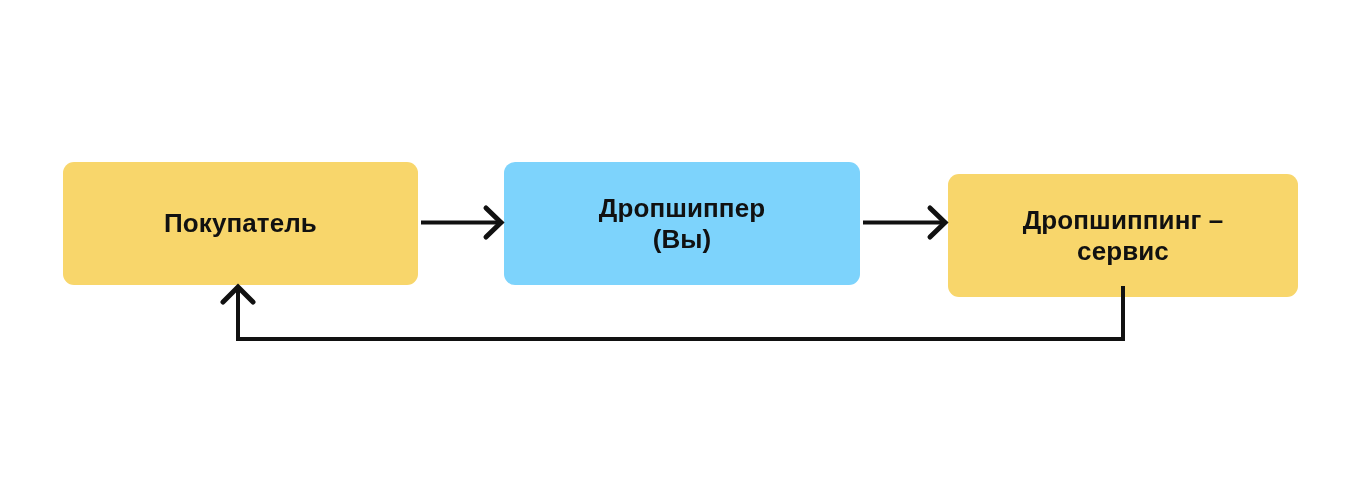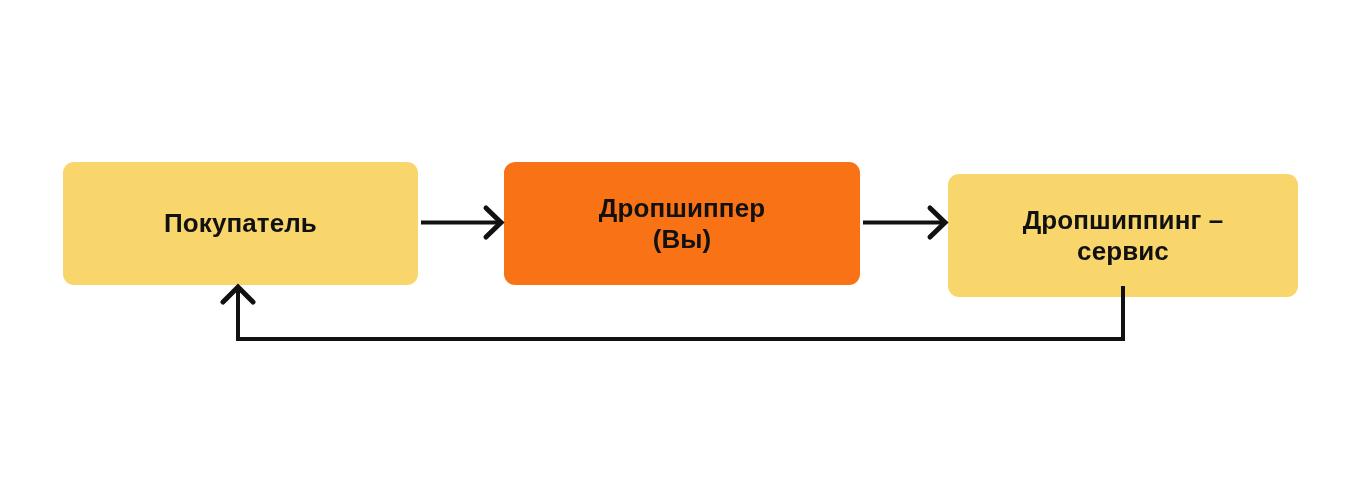--- a/index.html
+++ b/index.html
@@ -49,21 +49,21 @@
 </style>
 </head>
 <body>
 
 <div id="diagram-canvas">
 
   <div class="flow-node" id="node-buyer" style="left:63px; top:162px; width:355px; height:123px; background:#F8D66B;">
     <span class="flow-node-label">Покупатель</span>
   </div>
 
-  <div class="flow-node" id="node-dropshipper" style="left:504px; top:162px; width:356px; height:123px; background:#f97316;">
+  <div class="flow-node" id="node-dropshipper" style="left:504px; top:162px; width:356px; height:123px; background:#7dd3fc;">
     <span class="flow-node-label">Дропшиппер
 (Вы)</span>
   </div>
 
   <div class="flow-node" id="node-service" style="left:948px; top:162px; width:350px; height:123px; background:#F8D66B;margin-top:12px;">
     <span class="flow-node-label">Дропшиппинг –
 сервис</span>
   </div>
 
   <svg id="connector-layer" viewBox="0 0 1360 491" width="1360" height="491">

